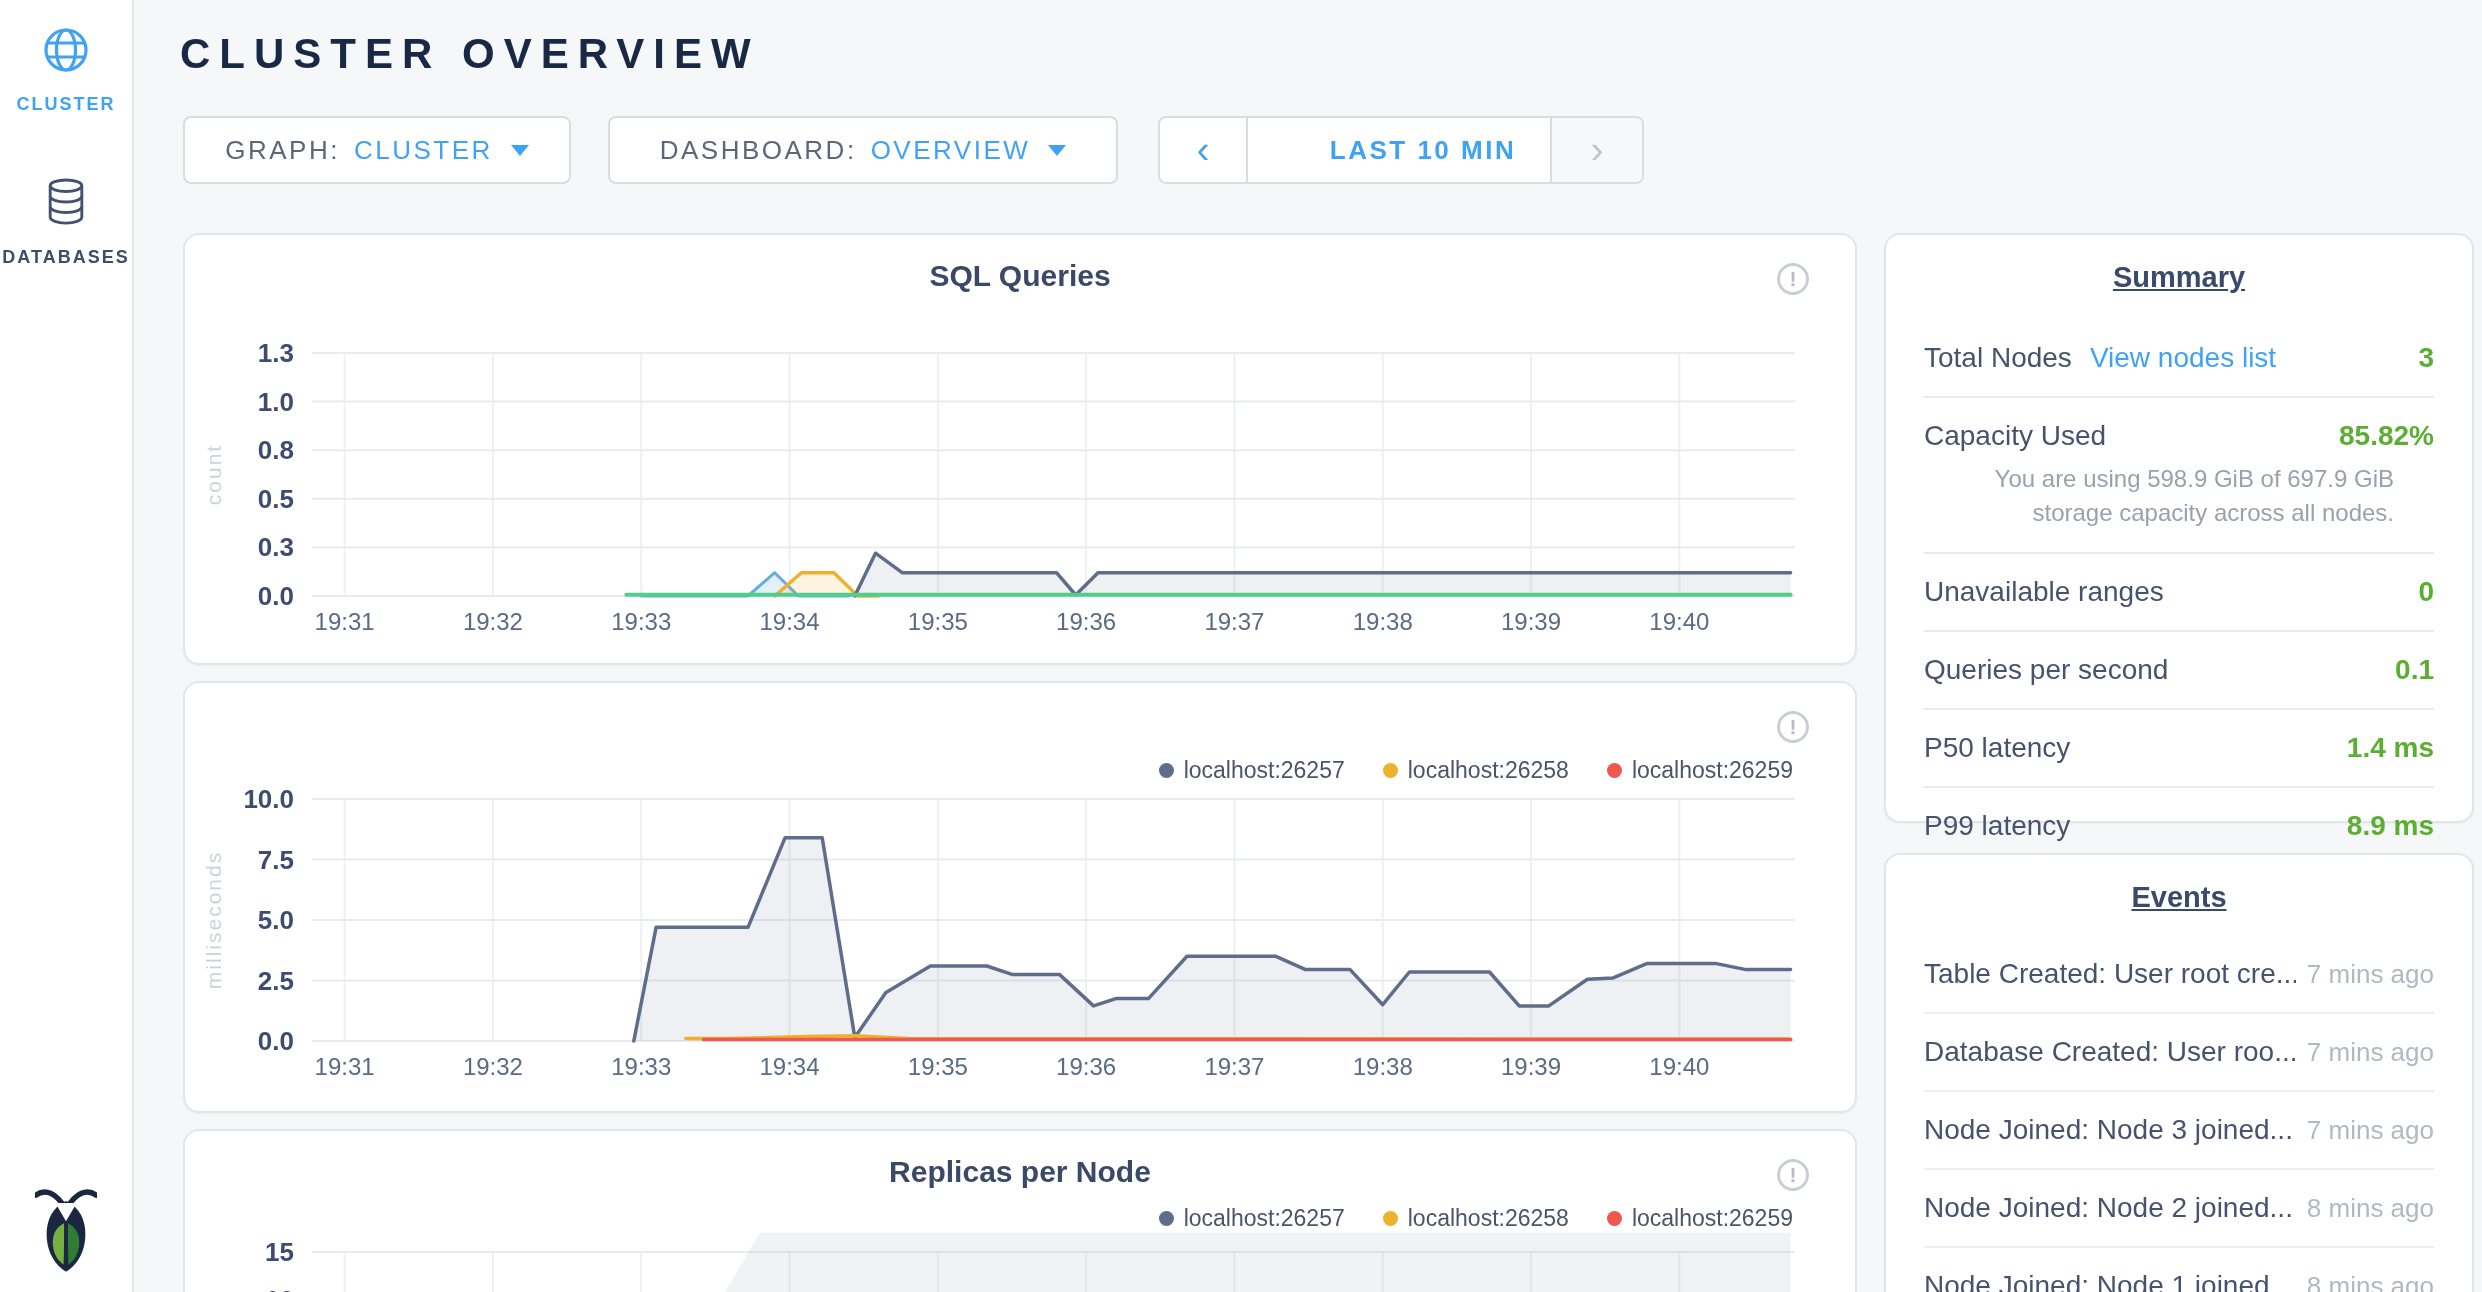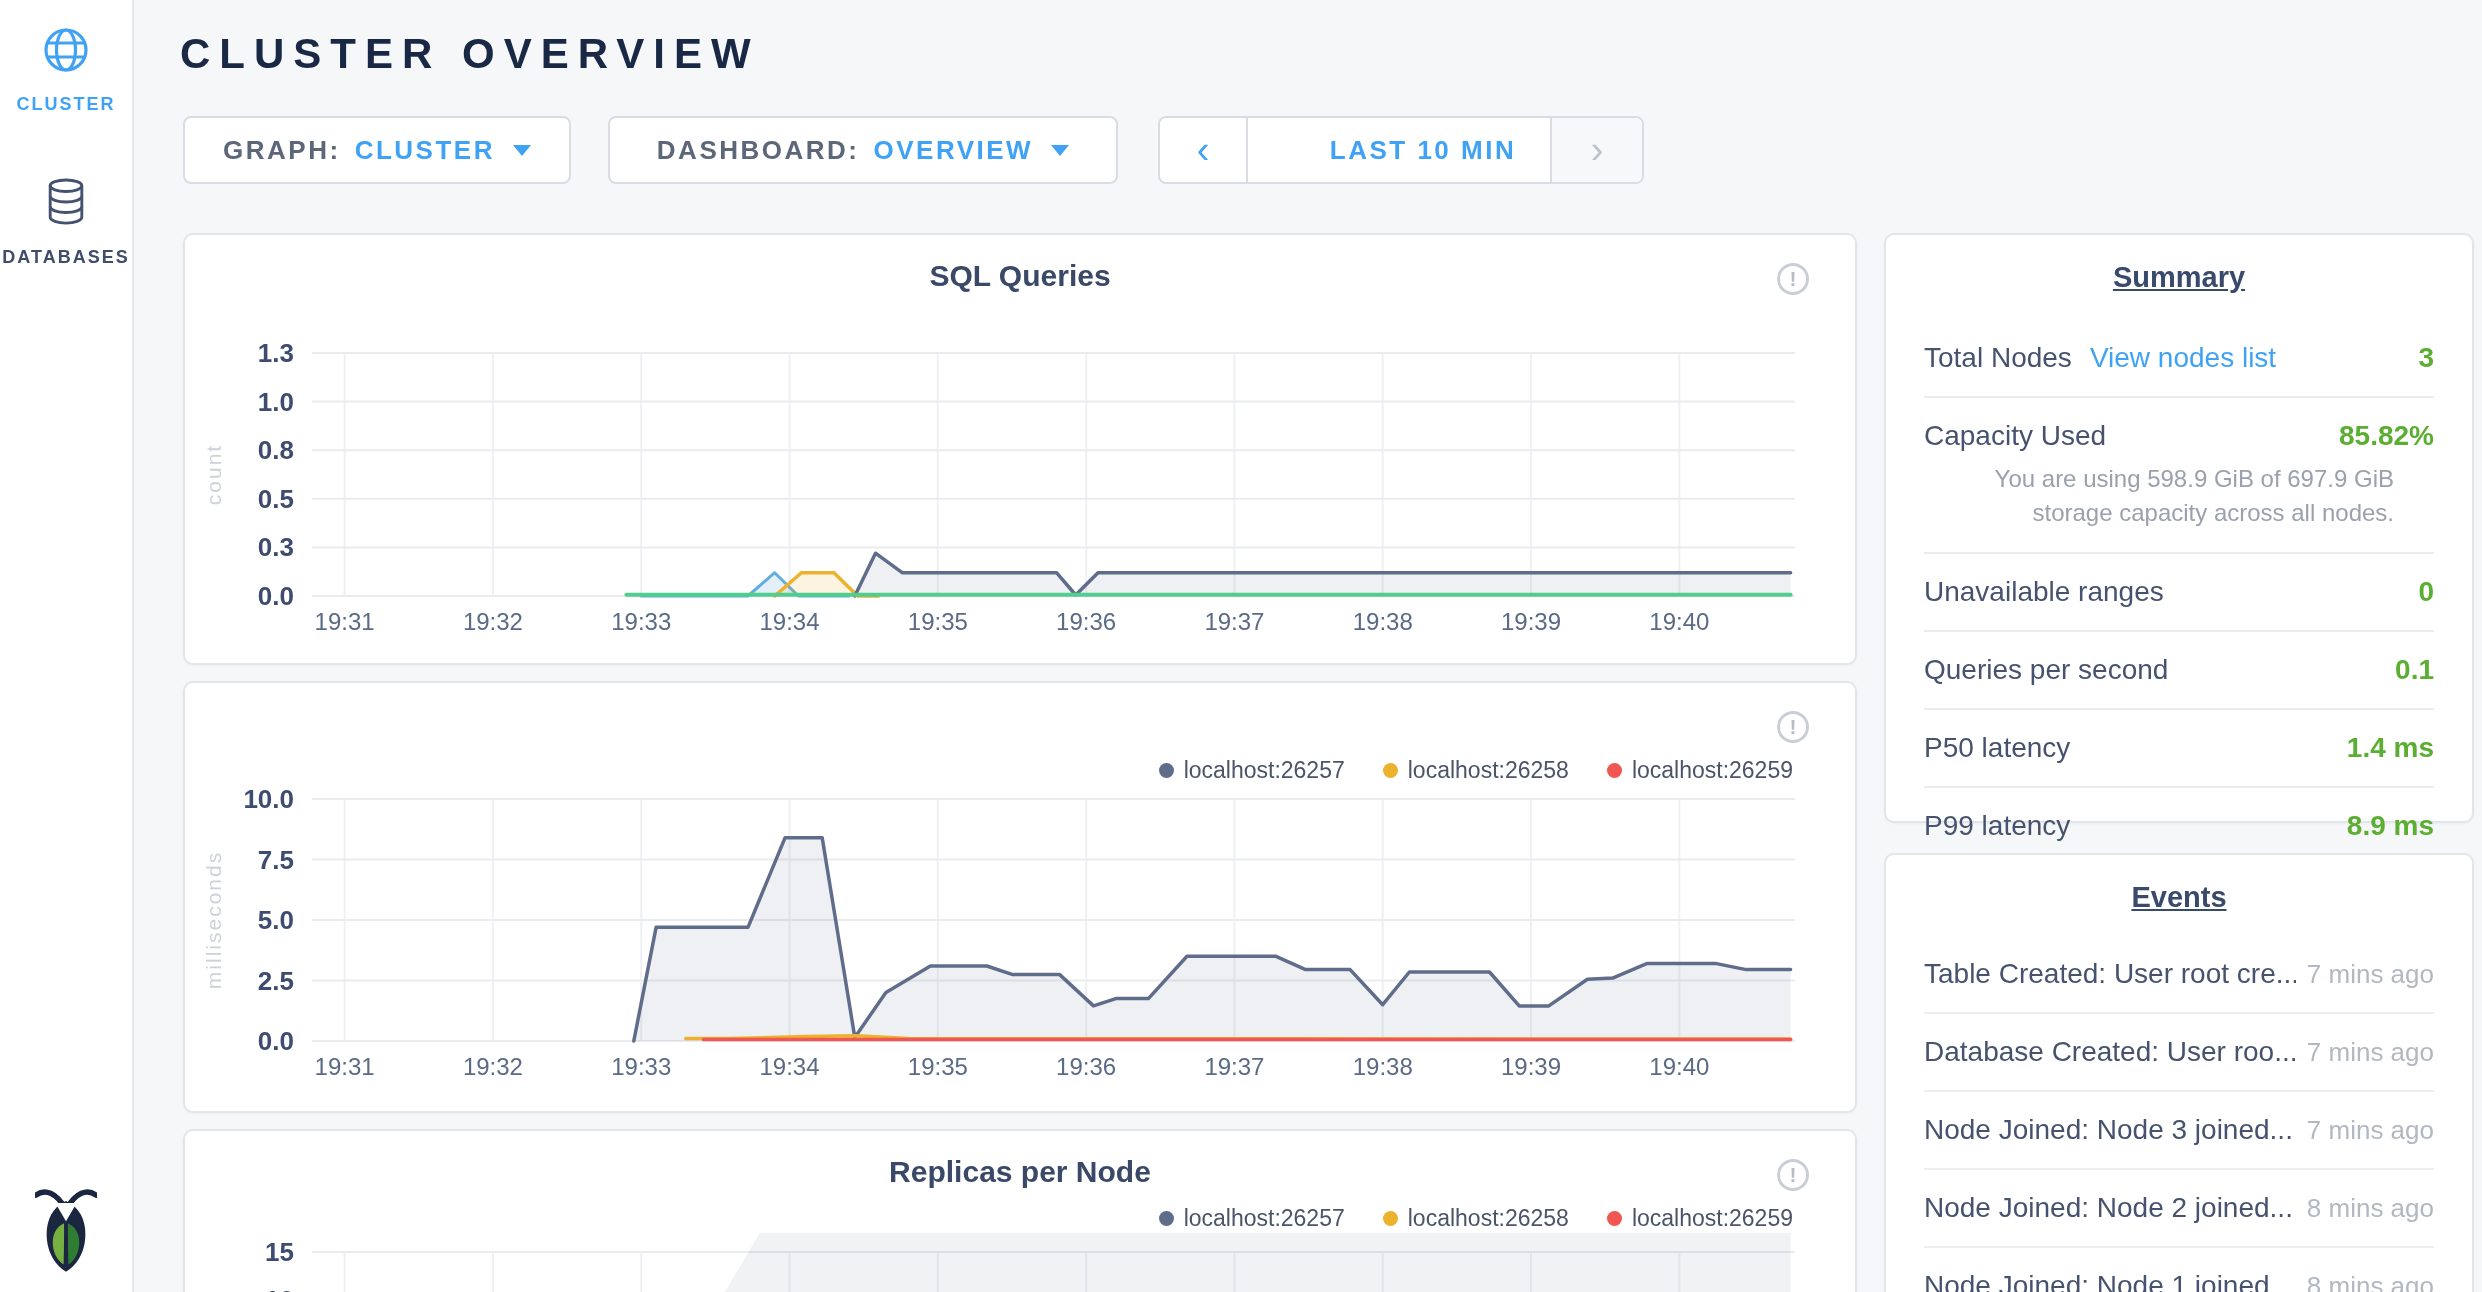--- a/index.html
+++ b/index.html
@@ -20,38 +20,38 @@
 
   
   .main { position:absolute; left:134px; top:0; width:2348px; height:1292px; }
   .page-title { position:absolute; left:46px; top:30px; font-size:42px; font-weight:700;
     letter-spacing:9px; color:#192845; }
 
   
   .controls { position:absolute; left:49px; top:116px; display:flex; }
   .ctl-btn { height:68px; background:#fff; border:2px solid #d9dde3; border-radius:8px;
     display:flex; align-items:center; justify-content:center;
-    font-size:26px; font-weight:700; letter-spacing:2.5px; cursor:pointer; }
+    font-size:26px; font-weight:400; letter-spacing:2.5px; cursor:pointer; }
   .ctl-label { color:#5d6779; }
   .ctl-value { color:#3fa2f4; margin-left:14px; }
   .caret { width:0; height:0; border-left:9px solid transparent; border-right:9px solid transparent;
     border-top:11px solid #3fa2f4; margin-left:18px; }
   .btn-graph { width:388px; }
   .btn-dash  { width:510px; margin-left:37px; }
   .timerange { margin-left:40px; width:486px; height:68px; background:#fff;
     border:2px solid #d9dde3; border-radius:8px; display:flex; overflow:hidden; }
   .tr-prev { width:88px; display:flex; align-items:center; justify-content:center;
     font-size:38px; color:#3fa2f4; border-right:2px solid #d9dde3; cursor:pointer; }
   .tr-label { flex:1; display:flex; align-items:center; justify-content:center;
     font-size:26px; font-weight:700; letter-spacing:2.5px; color:#3fa2f4; cursor:pointer;margin-left:48px; }
   .tr-next { width:92px; display:flex; align-items:center; justify-content:center;
     font-size:38px; color:#bdc3cc; background:#f7f8f9; border-left:2px solid #d9dde3; cursor:pointer; }
 
   
-  .card { position:absolute; background:#fff; border:2px solid #e2e5ea; border-radius:10px;
+  .card { position:absolute; background:#fff; border:2px solid #e2e5ea; border-radius:16px;
     box-shadow:0 1px 3px rgba(20,30,60,.04); }
   .chart-card { left:49px; width:1674px; height:432px; }
   .chart-title { position:absolute; top:24px; left:0; width:100%; text-align:center;
     font-size:30px; font-weight:700; color:#3b4968; }
   .info-icon { position:absolute; top:28px; right:46px; width:32px; height:32px;
     border:3px solid #c9ced6; border-radius:50%; display:flex; align-items:center;
     justify-content:center; font-size:21px; font-weight:700; color:#b7bdc7; cursor:pointer; }
   .chart-legend { position:absolute; top:74px; right:62px; display:flex; gap:38px; }
   .legend-item { display:flex; align-items:center; gap:10px; cursor:pointer; }
   .legend-dot { width:15px; height:15px; border-radius:50%; }

